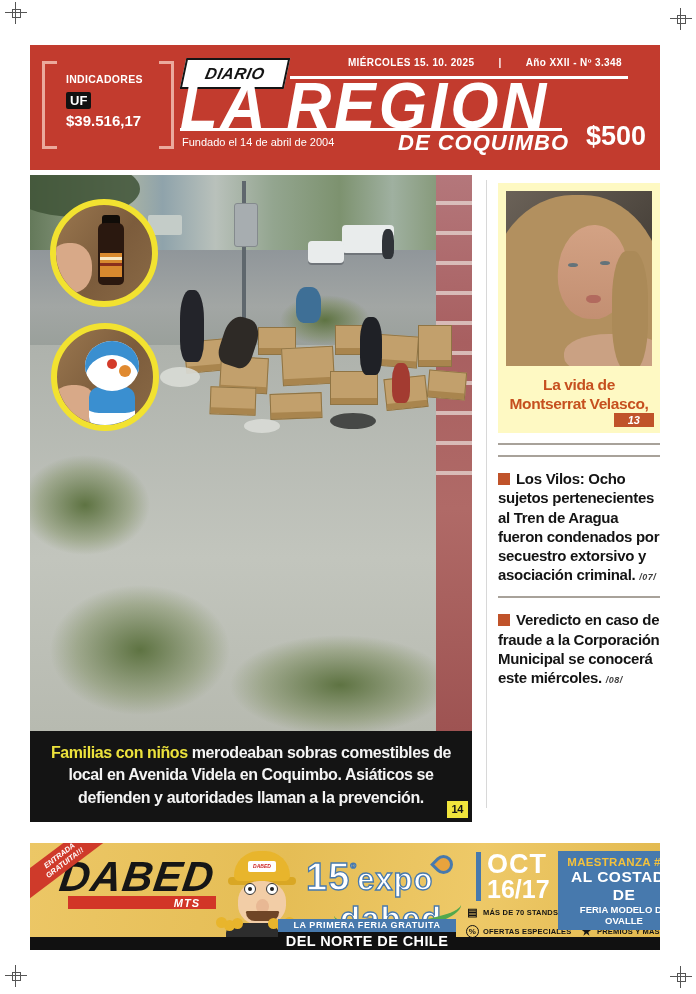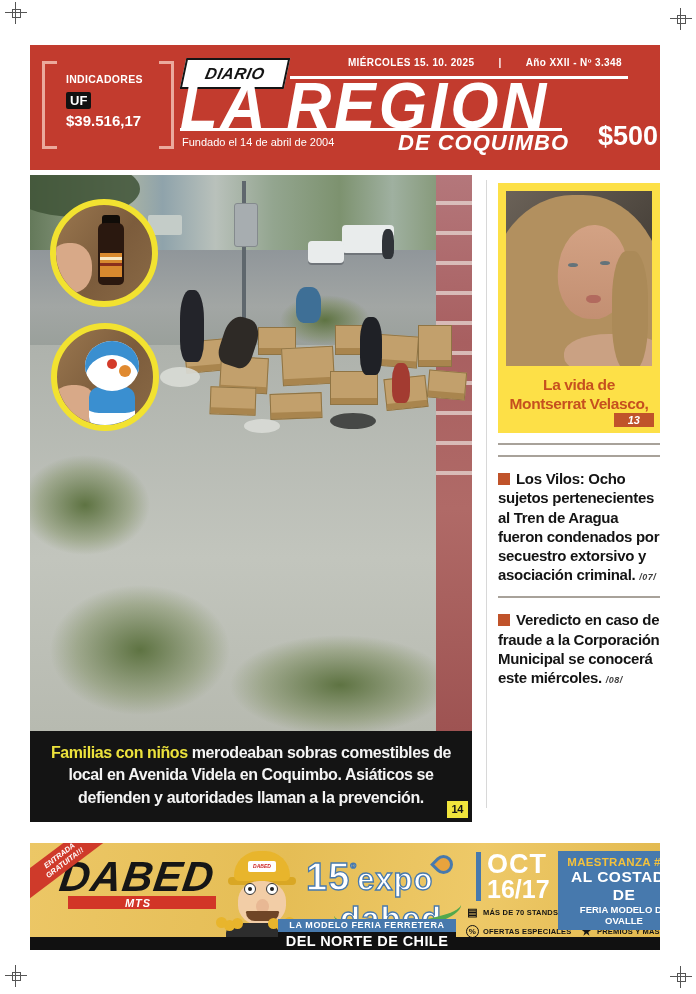--- a/index.html
+++ b/index.html
@@ -27,21 +27,21 @@
         transform:skewX(-12deg);display:flex;align-items:center;justify-content:center;
         font-weight:bold;font-style:italic;font-size:16px;color:#141414;letter-spacing:.5px;}
   .top-rule{position:absolute;left:260px;top:31px;width:338px;height:3px;background:#fff;}
   .region-title{position:absolute;left:150px;top:24px;font-size:62px;font-weight:bold;font-style:italic;
         letter-spacing:3px;transform:scaleY(1.04);transform-origin:left top;white-space:nowrap;}
   .bottom-rule{position:absolute;left:150px;top:83px;width:382px;height:3px;background:#fff;}
   .founded{position:absolute;left:152px;top:91px;font-size:11px;}
   .subtitle{position:absolute;left:368px;top:85px;font-size:22px;font-weight:bold;font-style:italic;letter-spacing:1px;}
   .dateline{position:absolute;right:38px;top:12px;display:flex;gap:24px;align-items:center;
         font-size:10px;font-weight:bold;letter-spacing:.4px;}
-  .price{position:absolute;right:2px;top:76px;font-size:27px;font-weight:bold;text-align:right;}
+  .price{position:absolute;right:14px;top:76px;font-size:27px;font-weight:bold;text-align:right;}
 
   
   .story{position:absolute;left:30px;top:175px;width:442px;}
   .photo{position:relative;width:442px;height:556px;background:#a8aba5;overflow:hidden;}
   .ph-top{position:absolute;left:0;top:0;width:100%;height:75px;
         background:linear-gradient(90deg,#64795a 0%,#88977e 12%,#a9b3a4 22%,#8fa3ab 30%,#b9c1bb 42%,#93a58f 55%,#7d926f 70%,#9fb0a0 82%,#74895e 100%);}
   .branch{position:absolute;left:-20px;top:-14px;width:130px;height:56px;background:#3f5437;border-radius:50%;opacity:.85;}
   .house{position:absolute;background:#cfd4d2;border-radius:2px;}
   .ph-road{position:absolute;left:0;top:75px;width:100%;height:95px;
         background:linear-gradient(180deg,#90969a,#a2a6a4 60%,#9aa09b);}
@@ -80,21 +80,21 @@
         -3px -3px 0 #141414,3px -3px 0 #141414,-3px 3px 0 #141414,3px 3px 0 #141414;}
   .caption{position:relative;background:#141414;color:#f4f4f4;text-align:center;
         padding:11px 16px 13px;font-size:16px;font-weight:bold;line-height:1.4;letter-spacing:-.4px;}
   .caption .hl{color:#ece23c;text-align:center;}
   .badge{font-weight:bold;display:inline-block;}
   .badge-14{position:absolute;right:4px;bottom:4px;background:#f0e43c;color:#141414;font-size:11px;padding:1px 5px;}
 
   
   .vrule{position:absolute;left:486px;top:180px;width:1px;height:628px;background:#d8d8d8;}
   .sidebar{position:absolute;left:498px;top:175px;width:162px;color:#141414;}
-  .feature-card{position:relative;background:#fde047;padding:8px;box-sizing:border-box;margin-top:8px;}
+  .feature-card{position:relative;background:#fef9c3;padding:8px;box-sizing:border-box;margin-top:8px;}
   .feature-photo{position:relative;height:175px;overflow:hidden;background:linear-gradient(135deg,#6b6258,#423c35 70%);}
   .w-hair{position:absolute;left:-18px;top:4px;width:176px;height:210px;border-radius:48% 46% 42% 44%;
         background:radial-gradient(circle at 50% 12%,#6e5c3e 0 16%,#b2905f 42%,#c2a univers 70%,#b2905f);background-color:#b2905f;}
   .w-face{position:absolute;left:52px;top:34px;width:70px;height:94px;border-radius:50% 50% 46% 46%;
         background:linear-gradient(#d3a284,#c38f72);transform:rotate(3deg);}
   .w-eye{position:absolute;width:10px;height:4px;background:#64737a;border-radius:50%;}
   .w-lips{position:absolute;left:80px;top:104px;width:15px;height:8px;background:#b26a5e;border-radius:45%/60%;}
   .w-shoulder{position:absolute;left:58px;bottom:-10px;width:100px;height:42px;background:#caa183;border-radius:45%;}
   .w-strand{position:absolute;right:4px;top:60px;width:36px;height:120px;background:#ab8a58;border-radius:40%;}
   .feature-title{margin:10px 1px 12px;text-align:center;font-weight:bold;font-size:15.5px;line-height:1.2;letter-spacing:-.4px;}
@@ -107,21 +107,21 @@
 
   
   .ad{position:absolute;left:30px;top:843px;width:630px;height:107px;overflow:hidden;color:#141414;
         background:linear-gradient(100deg,#ecc766,#e5bd55 40%,#eec968 70%,#e2b94f);}
   .ribbon{position:absolute;left:-30px;top:4px;width:124px;transform:rotate(-37deg);background:#cf3a2a;color:#fff;
         text-align:center;font-size:7.5px;font-weight:bold;font-style:italic;padding:3px 0;line-height:1.2;z-index:3;}
   .ribbon span{display:block;}
   .dabed{position:absolute;left:30px;top:10px;transform:skewX(-8deg);font-weight:bold;font-style:italic;
         font-size:42px;letter-spacing:1px;color:#161616;z-index:2;}
   .dabed-bar{position:absolute;left:38px;top:53px;width:148px;height:13px;background:#d23527;z-index:2;
-        display:flex;justify-content:center;align-items:center;padding-right:8px;box-sizing:border-box;}
+        display:flex;justify-content:flex-end;align-items:center;padding-right:16px;box-sizing:border-box;}
   .dabed-bar span{color:#fff;font-weight:bold;font-style:italic;font-size:11px;letter-spacing:1px;}
   .mascot{position:absolute;left:196px;top:8px;width:72px;height:92px;}
   .m-helmet{position:absolute;left:8px;top:0;width:56px;height:30px;background:#e8b52c;border-radius:28px 28px 6px 6px;}
   .m-brim{position:absolute;left:2px;top:26px;width:68px;height:8px;background:#d9a724;border-radius:4px;}
   .m-label{position:absolute;left:22px;top:10px;width:28px;height:11px;background:#fff;border-radius:2px;
         color:#c22;font-size:5px;font-weight:bold;font-style:italic;text-align:center;line-height:11px;}
   .m-face{position:absolute;left:12px;top:30px;width:48px;height:44px;background:#f2cda6;border-radius:45%;}
   .m-eye{position:absolute;width:10px;height:10px;background:#fff;border:1px solid #333;border-radius:50%;}
   .m-eye::after{content:"";position:absolute;left:3px;top:3px;width:4px;height:4px;background:#222;border-radius:50%;}
   .m-nose{position:absolute;left:30px;top:48px;width:13px;height:15px;background:#e8b894;border-radius:50%;}
@@ -342,17 +342,17 @@
       <div class="feat">
         <span class="ic" style="border:1.3px solid #141414;border-radius:50%;width:11px;height:11px;line-height:11px;font-size:8px">%</span>
         <span>OFERTAS ESPECIALES</span>
       </div>
       <div class="feat">
         <span class="ic">★</span>
         <span>PREMIOS Y MÁS</span>
       </div>
     </div>
     <div class="ad-strip"></div>
-    <div class="tag-blue">LA MODELO FERIA FERRETERA</div>
+    <div class="tag-blue">LA PRIMERA FERIA GRATUITA</div>
     <div class="tag-black">DEL NORTE DE CHILE</div>
   </footer>
 
 </div>
 
 </body></html>

